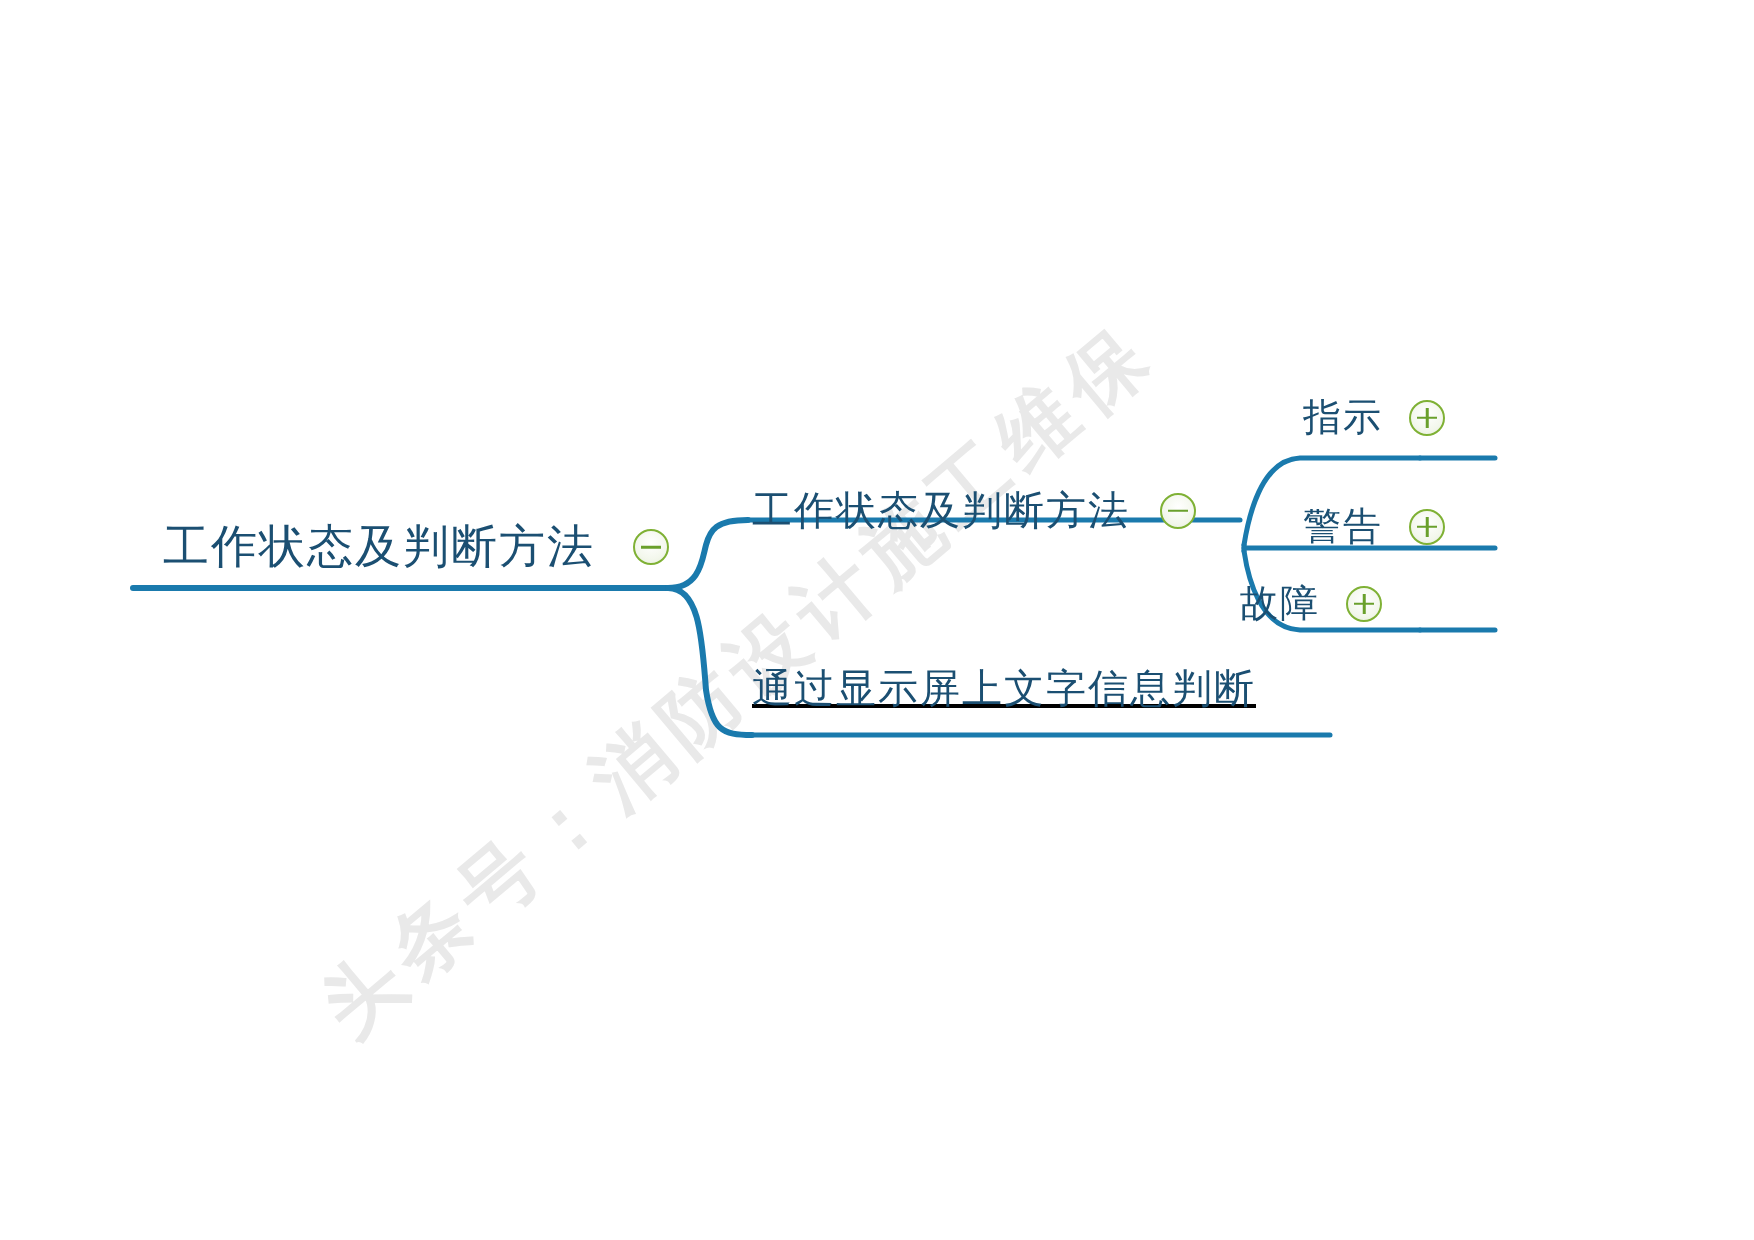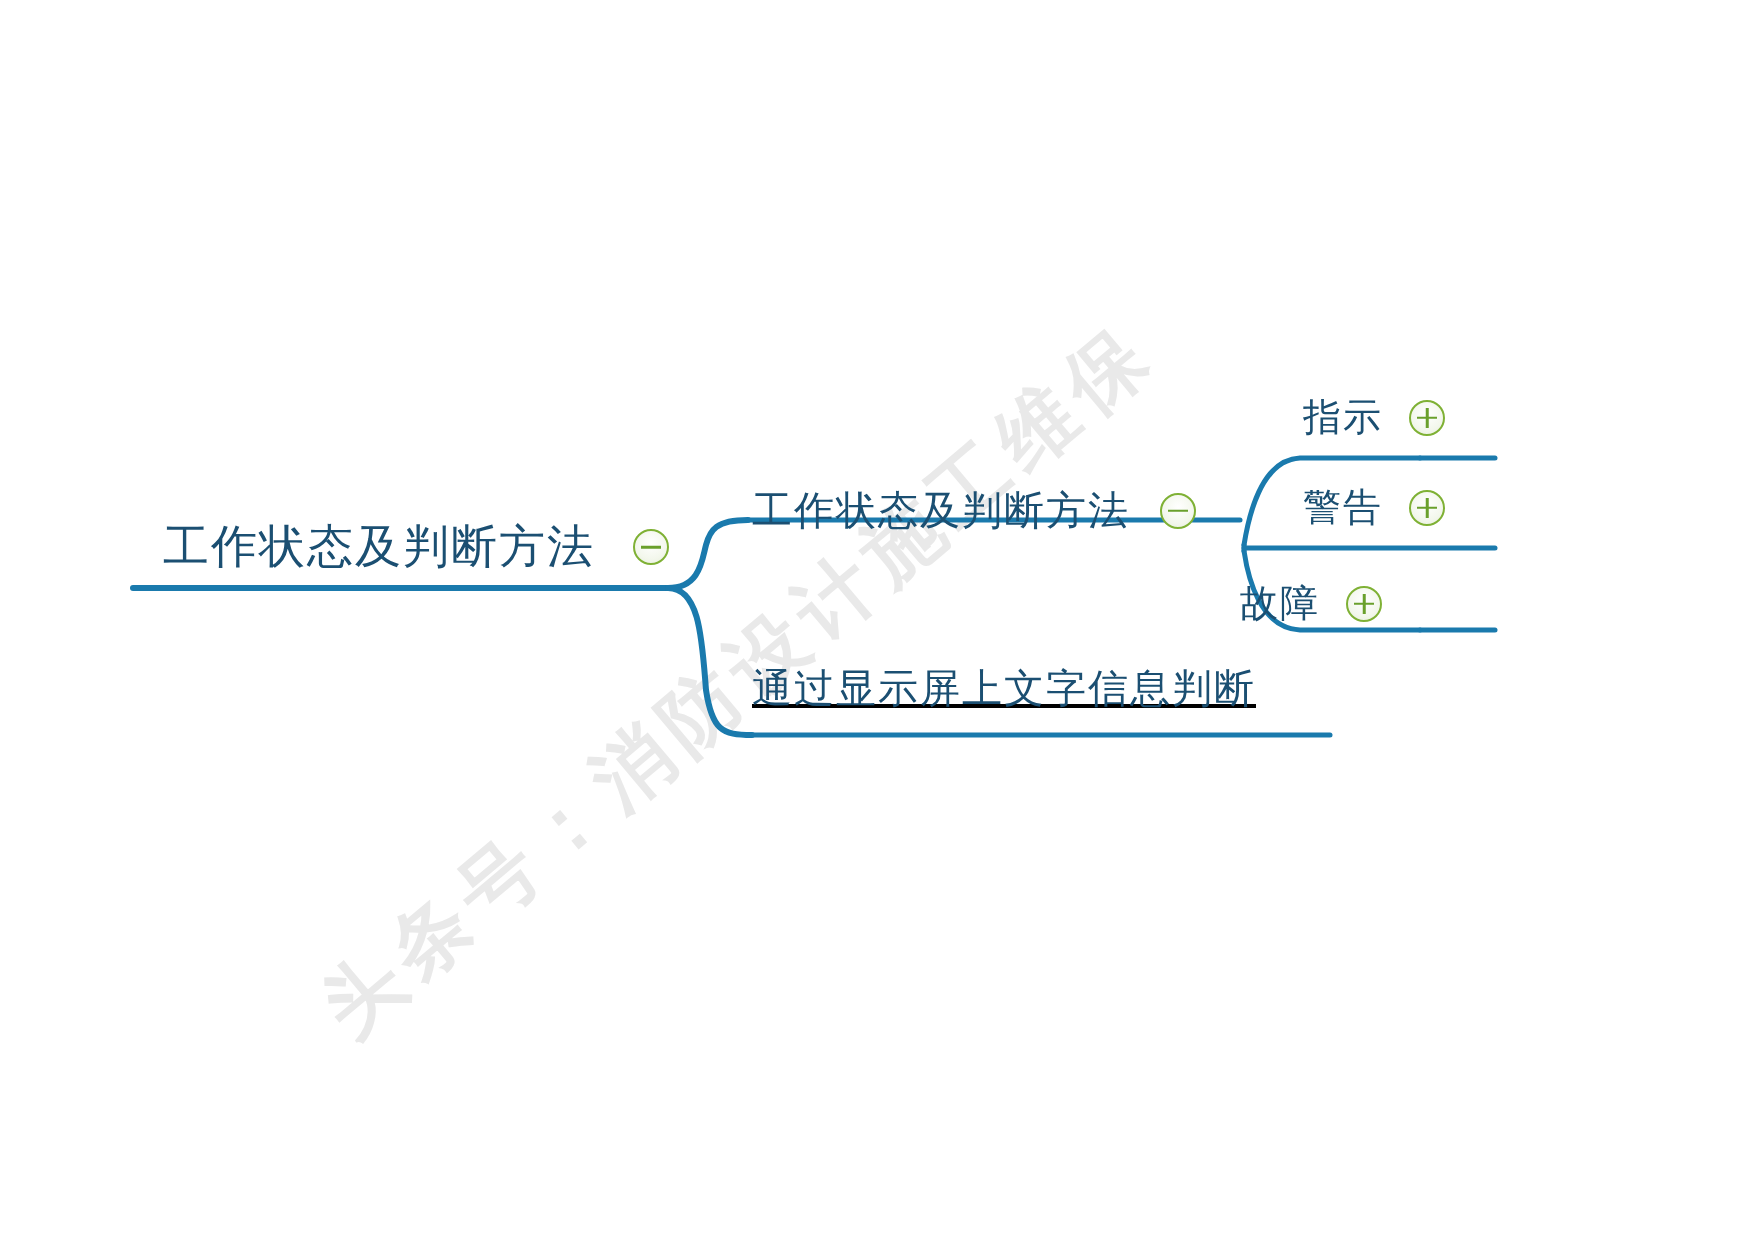--- a/index.html
+++ b/index.html
@@ -75,21 +75,21 @@
   .root .node-label { font-size: 46px; }
 
   .lvl2 { }
   .lvl2 .node-label { font-size: 40px; }
 
   .n-panel   { left: 752px; top: 483px; }
   .n-screen  { left: 752px; top: 661px; text-decoration: underline; }
 
   .leaf .node-label { font-size: 38px; }
   .n-indicate { left: 1303px; top: 392px; }
-  .n-warn     { left: 1303px; top: 482px; }
+  .n-warn     { left: 1303px; top: 501px; }
   .n-fault    { left: 1240px; top: 578px; }
 
   
   .toggle {
     width: 36px;
     height: 36px;
     border-radius: 50%;
     border: 2px solid #7fb135;
     background: radial-gradient(circle at 50% 38%, #ffffff 0%, #f3f7ec 62%, #e6eedb 100%);
     position: relative;

